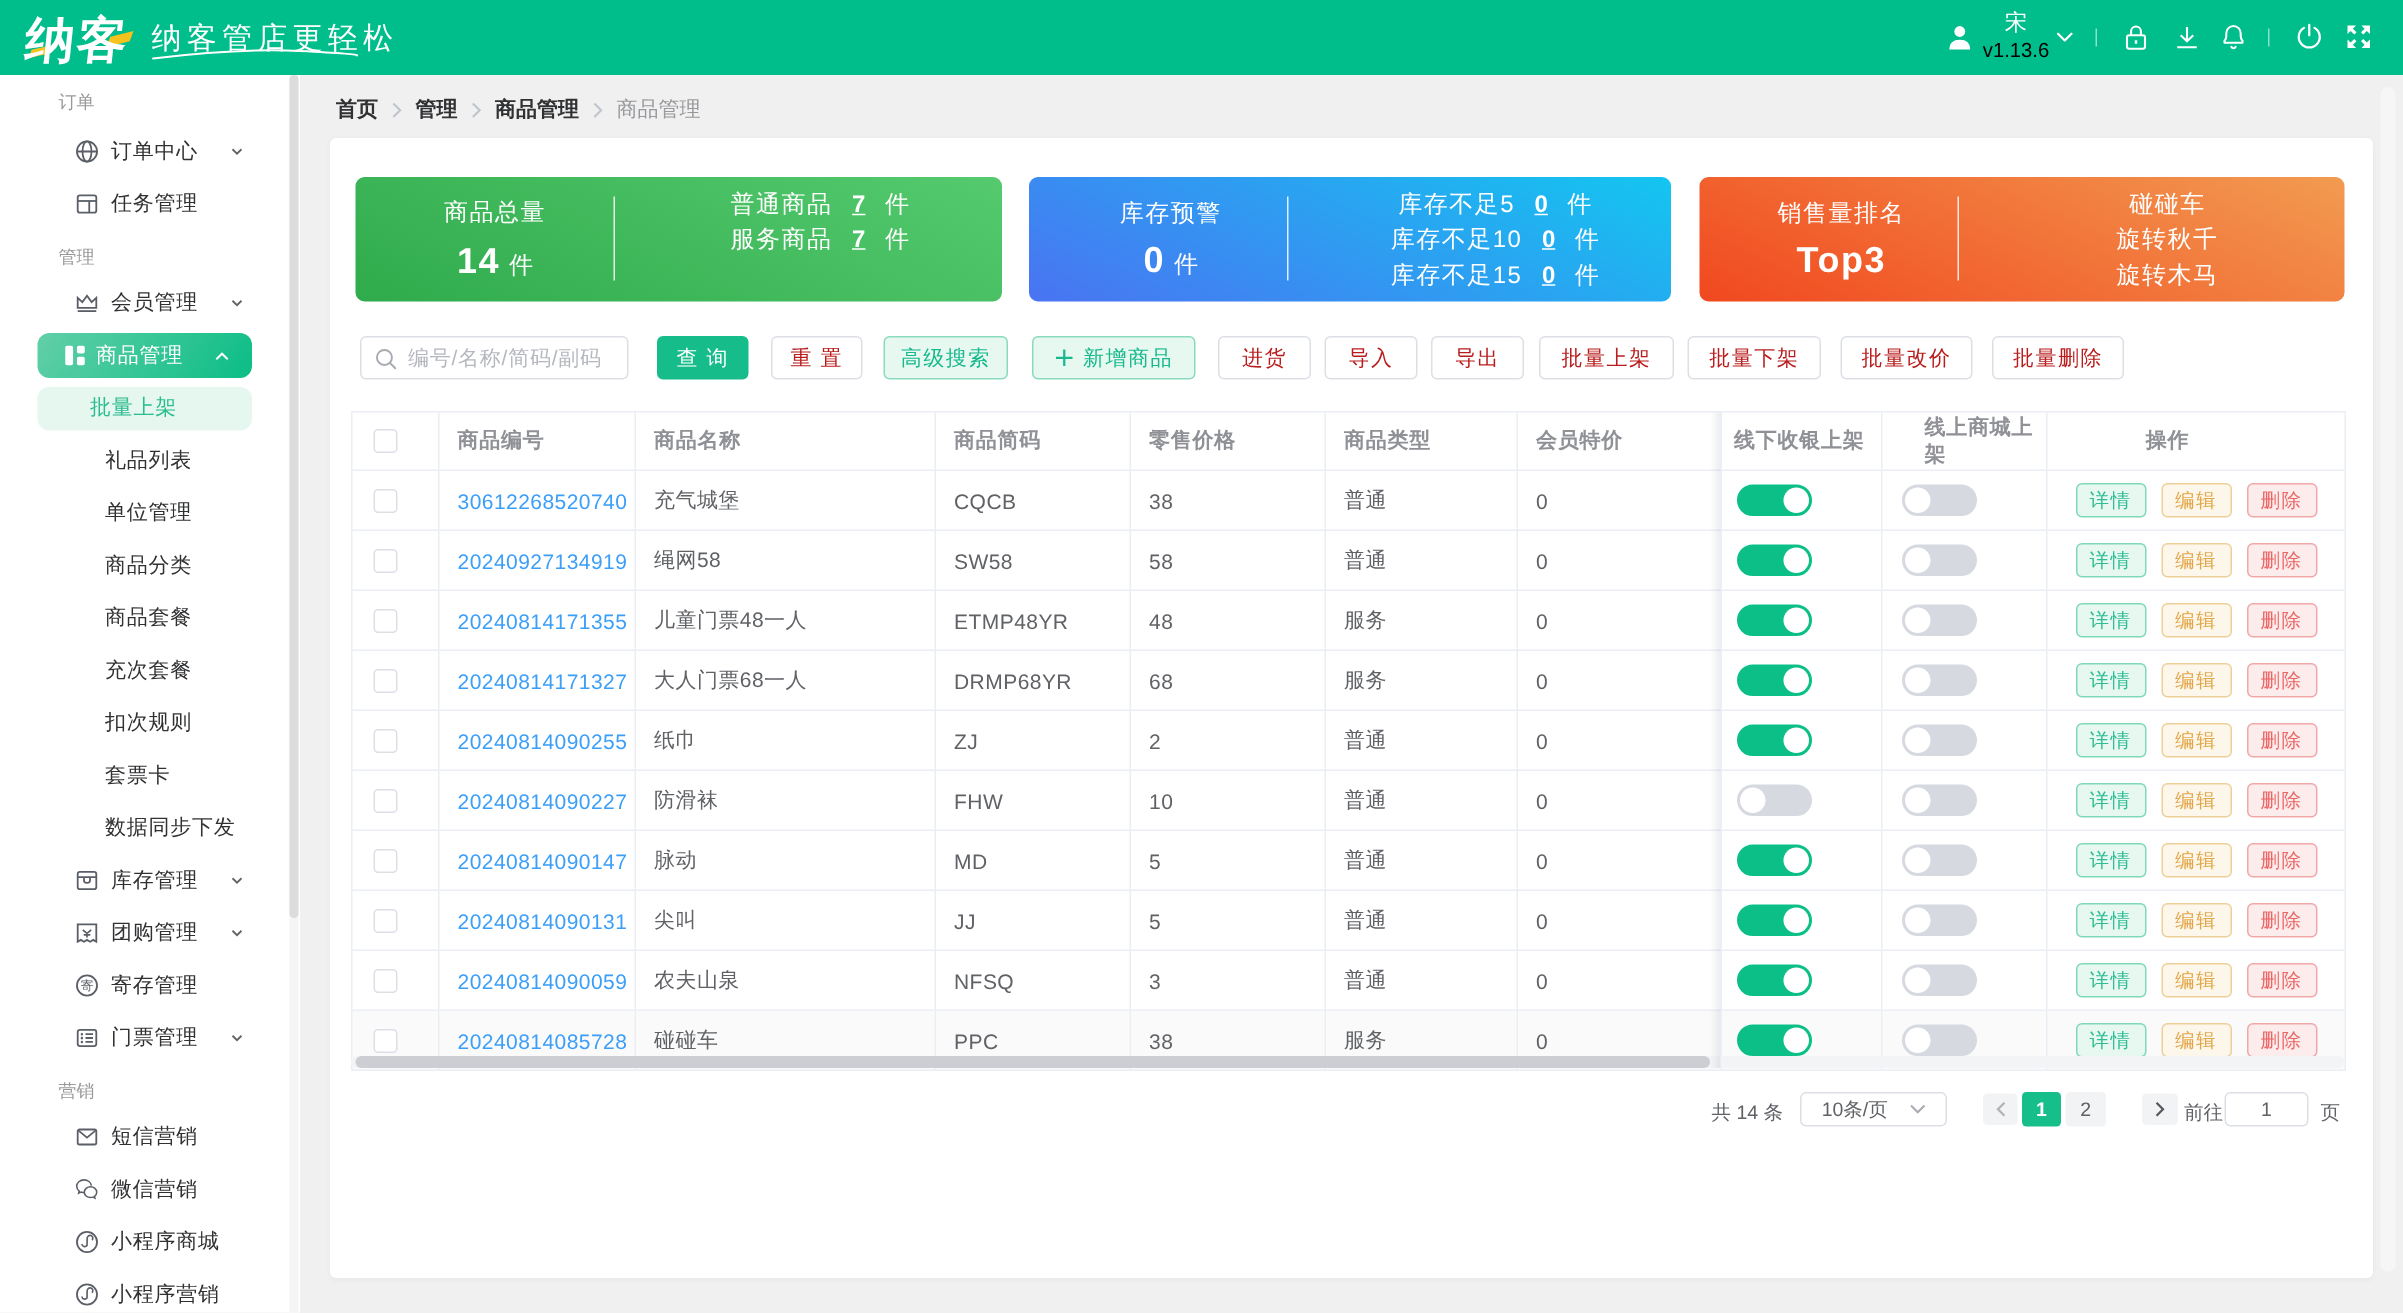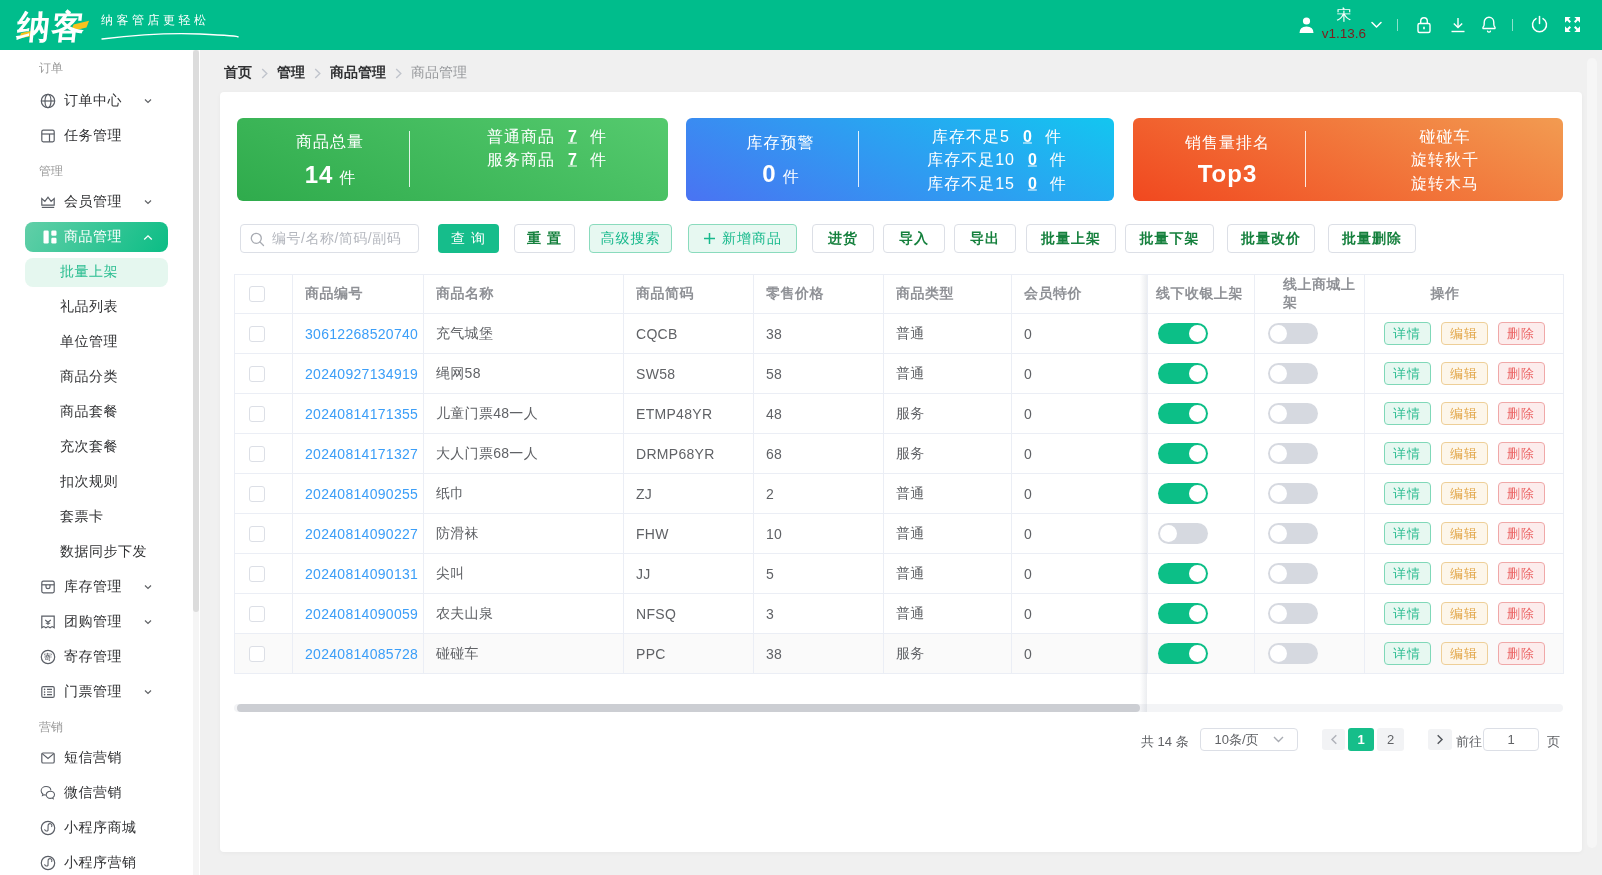--- a/index.html
+++ b/index.html
@@ -4,27 +4,27 @@
 <title>商品管理</title>
 <style>
 *{margin:0;padding:0;box-sizing:border-box;}
 html,body{width:1602px;height:875px;overflow:hidden;font-family:"Liberation Sans",sans-serif;background:#f0f0f0;}
 .abs{position:absolute;}
 
 #topbar{position:absolute;left:0;top:0;width:1602px;height:50px;background:#00bd8c;z-index:30;}
 #logo{position:absolute;left:17px;top:5px;color:#fff;font-weight:900;font-size:33px;letter-spacing:1.5px;transform:skewX(-6deg);}
 .ylw1{position:absolute;left:20px;top:32px;width:13px;height:5px;background:#f7c21e;transform:rotate(-12deg) skewX(-30deg);}
 .ylw2{position:absolute;left:72px;top:23px;width:16px;height:6px;background:#f7c21e;transform:rotate(-14deg) skewX(-35deg);}
-#slogan{position:absolute;left:101px;top:12px;color:#fff;font-size:12px;letter-spacing:3.5px;white-space:nowrap;}
+#slogan{position:absolute;left:101px;top:12px;color:#fff;font-size:20px;letter-spacing:3.5px;white-space:nowrap;}
 #topbar svg{display:block;}
 .tb-sep{width:1px;height:12px;background:rgba(255,255,255,.55);}
 
 #sidebar{position:absolute;left:0;top:50px;width:200px;height:825px;background:#fff;z-index:20;}
 .sb-sec{position:absolute;left:39px;font-size:12px;color:#999;line-height:14px;}
-.sb-item{position:absolute;left:0;width:200px;height:35px;font-size:14px;color:#303133;}
+.sb-item{position:absolute;left:10px;width:200px;height:35px;font-size:14px;color:#303133;}
 .sb-item .txt{position:absolute;left:64px;top:50%;transform:translateY(-50%);letter-spacing:.5px;}
 .sb-item .ico{position:absolute;left:40px;top:50%;transform:translateY(-50%);width:16px;height:16px;}
 .sb-item .chev{position:absolute;left:143px;top:50%;transform:translateY(-50%);width:10px;height:10px;}
 .sb-sub{position:absolute;left:60px;transform:translateY(-50%);font-size:14px;color:#303133;letter-spacing:.5px;}
 #sb-active{position:absolute;left:25px;top:172px;width:143px;height:30px;border-radius:8px;background:linear-gradient(125deg,#62cfa8,#0bbd85);color:#fff;}
 #sb-sub-active{position:absolute;left:25px;top:207.5px;width:143px;height:29px;border-radius:8px;background:#e5f7ef;}
 #sb-sub-active span{position:absolute;left:35px;top:50%;transform:translateY(-50%);font-size:14px;color:#2abd90;letter-spacing:.5px;}
 #sb-scroll-track{position:absolute;left:193px;top:0;width:6px;height:825px;background:#f5f5f5;}
 #sb-scroll-thumb{position:absolute;left:193px;top:0;width:6px;height:562px;background:#dcdcdc;border-radius:3px;}
 
@@ -44,21 +44,21 @@
 .stat .rrow{position:absolute;white-space:nowrap;transform:translate(-50%,-50%);font-size:16px;letter-spacing:1px;}
 .stat .rrow u{font-weight:700;margin:0 13px;letter-spacing:0;}
 #stat-g{left:17px;width:431px;background:linear-gradient(25deg,#2fab4c,#55ca6e);}
 #stat-b{left:466px;width:428px;background:linear-gradient(25deg,#4a73f2,#13c6f0);}
 #stat-o{left:913px;width:430px;background:linear-gradient(25deg,#f1481f,#f29b51);}
 
 .tb-in{position:absolute;left:20px;top:132px;width:179px;height:29px;border:1px solid #dcdfe6;border-radius:4px;background:#fff;}
 .tb-in .ph{position:absolute;left:31px;top:50%;transform:translateY(-50%);font-size:14px;color:#b4b7be;letter-spacing:.5px;}
 .btn{position:absolute;top:132px;height:29px;border-radius:4px;font-size:14px;display:flex;align-items:center;justify-content:center;letter-spacing:1px;white-space:nowrap;}
 .btn-grn{background:#16bd8b;color:#fff;}
-.btn-wht{background:#fff;border:1px solid #dcdfe6;color:#15803d;font-weight:bold;}
+.btn-wht{background:#fff;border:1px solid #dcdfe6;color:#b91c1c;}
 .btn-lgt{background:#e7f8f1;border:1px solid #8adbbd;color:#17b98c;}
 
 #tblwrap{position:absolute;left:14px;top:182px;width:1329px;height:439px;}
 table{border-collapse:collapse;table-layout:fixed;width:1329px;font-size:14px;color:#606266;border-radius:27px;}
 th{height:39px;font-weight:700;color:#8f9196;text-align:left;padding:0 0 0 12px;border:1px solid #ebeef5;background:#fff;font-size:14px;letter-spacing:.5px;}
 td{height:40px;padding:0 0 0 12px;border:1px solid #ebeef5;background:#fff;letter-spacing:.3px;}
 tr.last td{background:#fafafa;}
 td.num a{color:#3b9ef8;text-decoration:none;}
 .cbx{width:16px;height:16px;border:1px solid #dcdfe6;border-radius:3px;background:#fff;margin-left:1px;}
 th.cbc,td.cbc{padding-left:13px;}
@@ -88,21 +88,21 @@
   <div id="slogan">纳客管店更轻松</div>
   <svg class="abs" style="left:100px;top:31px" width="140" height="10" viewBox="0 0 140 10">
       <path d="M2 8 Q 60 1 100 3 T 138 6" stroke="#fff" stroke-width="1.3" fill="none" stroke-linecap="round"></path>
     </svg>
 
   <svg class="abs" style="left:1298px;top:16px" width="17" height="18" viewBox="0 0 17 18">
       <circle cx="8.5" cy="5" r="3.6" fill="#fff"></circle>
       <path d="M1.5 17 Q1.5 10.5 8.5 10.5 Q15.5 10.5 15.5 17 Z" fill="#fff"></path>
     </svg>
   <div class="abs" style="left:1322px;top:6px;width:44px;text-align:center;color:#fff;font-size:15px;">宋</div>
-  <div class="abs" style="left:1316px;top:26px;width:56px;text-align:center;color:#7f1d1d;font-size:13.5px;">v1.13.6</div>
+  <div class="abs" style="left:1316px;top:26px;width:56px;text-align:center;color:#000000;font-size:13.5px;">v1.13.6</div>
 
   <svg class="abs" style="left:1371px;top:21px" width="11" height="8" viewBox="0 0 11 8">
       <path d="M1 1.5 L5.5 6 L10 1.5" stroke="#fff" stroke-width="1.5" fill="none" stroke-linecap="round" stroke-linejoin="round"></path>
     </svg>
   <div class="abs tb-sep" style="left:1397px;top:19px"></div>
 
   <svg class="abs" style="left:1415px;top:16px" width="18" height="18" viewBox="0 0 18 18" fill="none" stroke="#fff" stroke-width="1.4">
       <rect x="3" y="7.5" width="12" height="9" rx="1.5"></rect>
       <path d="M5.7 7.5 V5 a3.3 3.3 0 0 1 6.6 0 V7.5"></path>
       <path d="M9 10.8 v2.4" stroke-width="1.6"></path>
@@ -444,20 +444,34 @@
               <td>普通</td>
               <td>0</td>
 <td class="fixcol" style="padding-left:10px"><span class="sw off"><span class="knob"></span></span></td>
 <td style="padding-left:13px"><span class="sw off"><span class="knob"></span></span></td>
 <td style="padding:0;text-align:center"><span class="abtn ab-g">详情</span><span class="abtn ab-o" style="margin:0 10px">编辑</span><span class="abtn ab-r">删除</span></td>
 </tr>
 <tr>
 <td class="cbc">
                 <div class="cbx"></div>
               </td>
+<td class="num"><a>20240814090147</a></td>
+<td>脉动</td>
+              <td>MD</td>
+              <td>5</td>
+              <td>普通</td>
+              <td>0</td>
+<td class="fixcol" style="padding-left:10px"><span class="sw on"><span class="knob"></span></span></td>
+<td style="padding-left:13px"><span class="sw off"><span class="knob"></span></span></td>
+<td style="padding:0;text-align:center"><span class="abtn ab-g">详情</span><span class="abtn ab-o" style="margin:0 10px">编辑</span><span class="abtn ab-r">删除</span></td>
+</tr>
+<tr>
+<td class="cbc">
+                <div class="cbx"></div>
+              </td>
 <td class="num"><a>20240814090131</a></td>
 <td>尖叫</td>
               <td>JJ</td>
               <td>5</td>
               <td>普通</td>
               <td>0</td>
 <td class="fixcol" style="padding-left:10px"><span class="sw on"><span class="knob"></span></span></td>
 <td style="padding-left:13px"><span class="sw off"><span class="knob"></span></span></td>
 <td style="padding:0;text-align:center"><span class="abtn ab-g">详情</span><span class="abtn ab-o" style="margin:0 10px">编辑</span><span class="abtn ab-r">删除</span></td>
 </tr>

